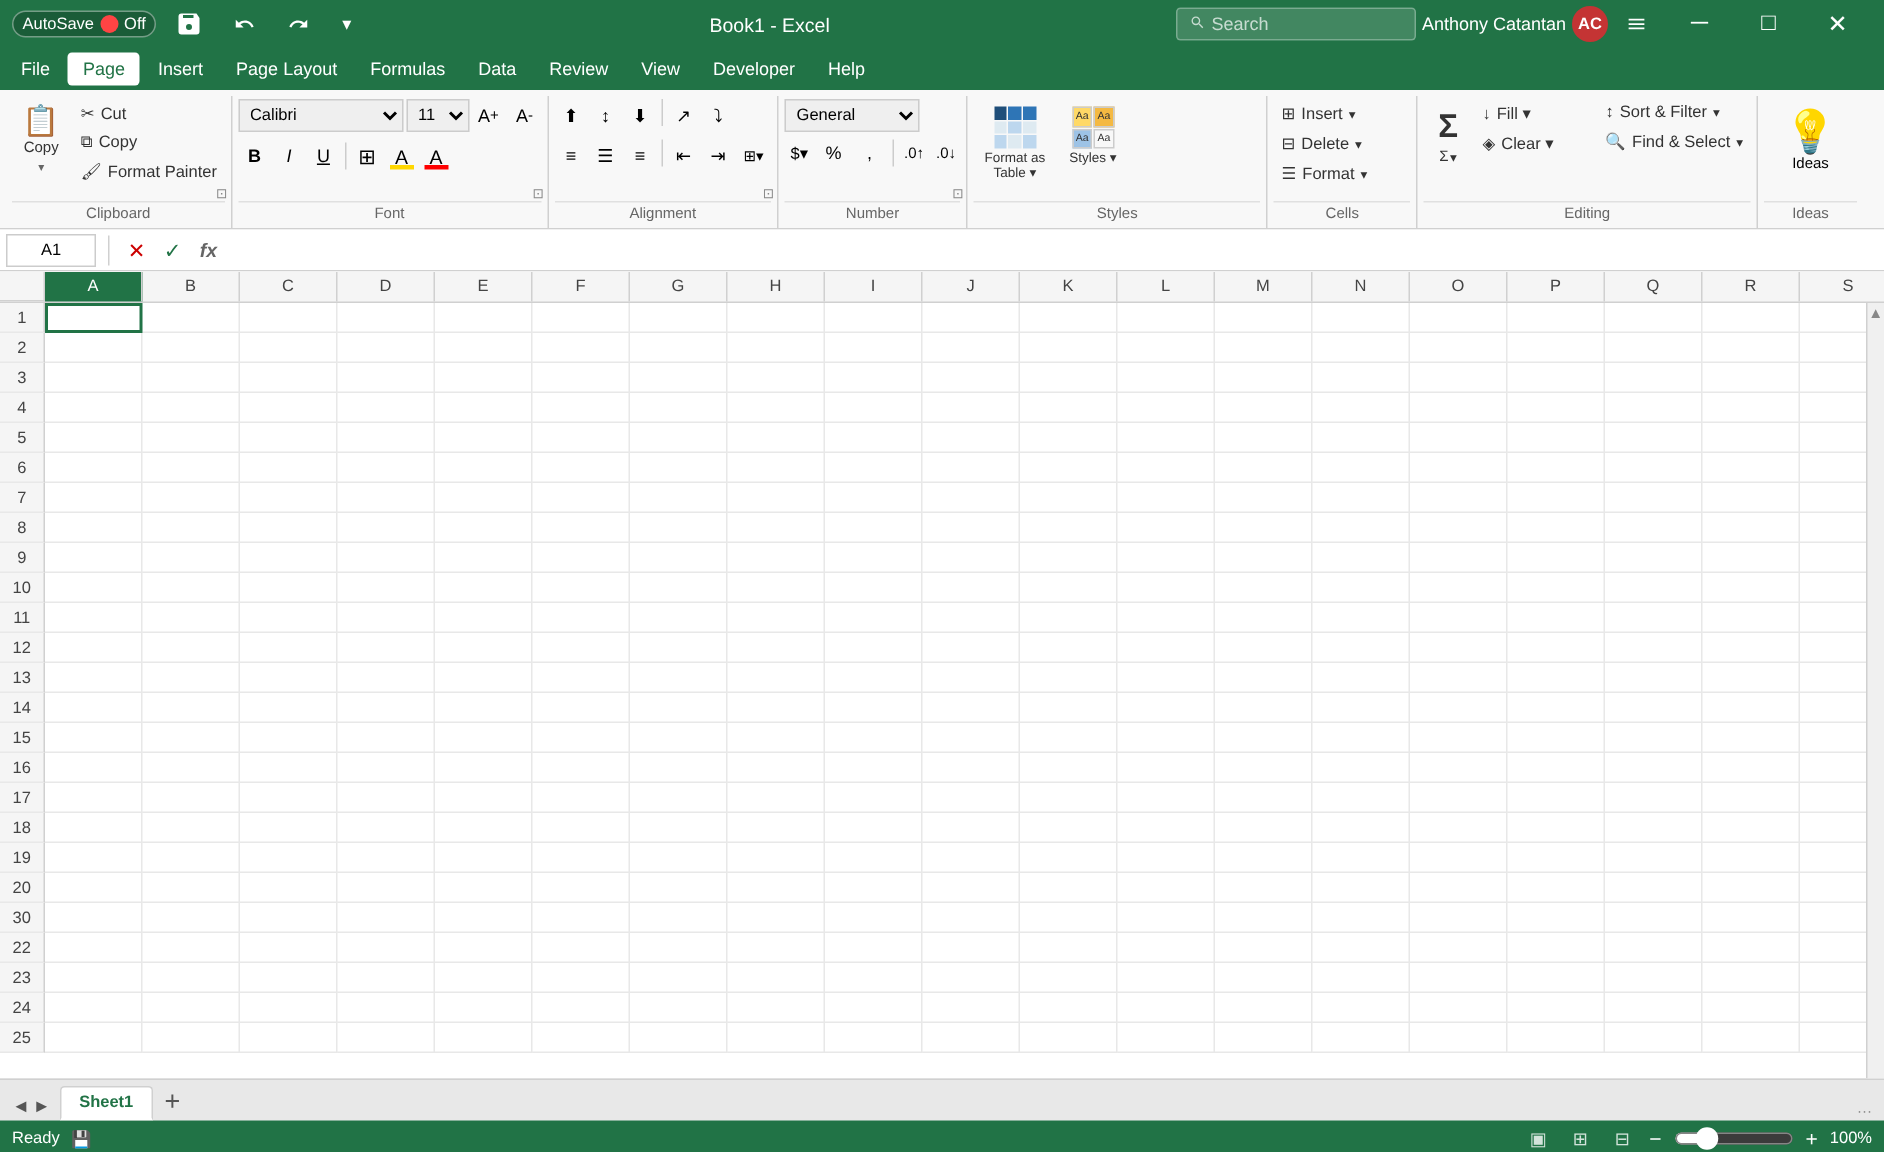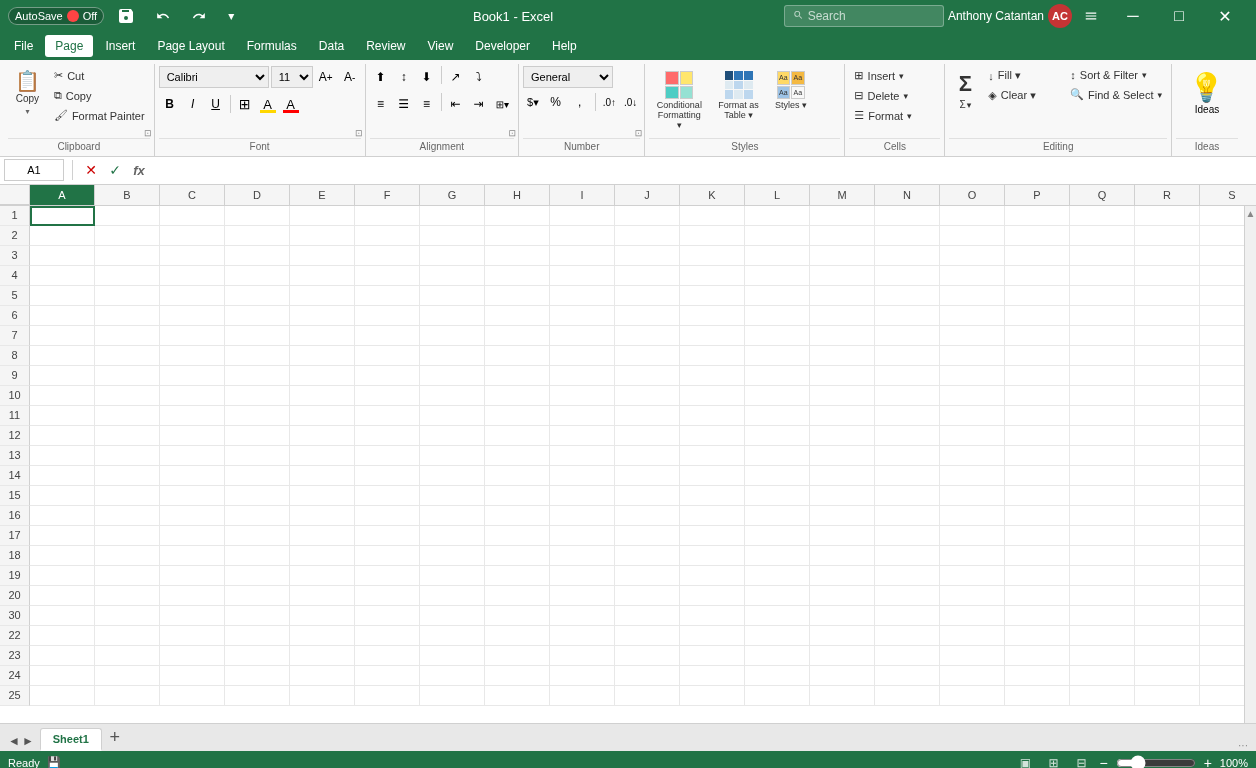--- a/index.html
+++ b/index.html
@@ -340,29 +340,20 @@
           <div class="btn-small-sq" title="Decrease Decimal" style="width:auto;padding:0 2px;font-size:10px;">.0↓</div>
         </div>
       </div>
       <div class="ribbon-group-label">Number</div>
       <span class="group-expand">⊡</span>
     </div>
 
     <div class="ribbon-group" style="min-width:200px;">
       <div class="ribbon-group-content">
 
-        <div class="ribbon-btn ribbon-btn-large" style="max-width:60px;">
-          <div style="display:grid;grid-template-columns:1fr 1fr;gap:1px;width:28px;height:28px;">
-            <div style="background:#FF6B6B;border:1px solid #ccc;"></div>
-            <div style="background:#FFE66D;border:1px solid #ccc;"></div>
-            <div style="background:#4ECDC4;border:1px solid #ccc;"></div>
-            <div style="background:#95E1D3;border:1px solid #ccc;"></div>
-          </div>
-          <div class="ribbon-btn-label" style="font-size:9px;line-height:1.1;">Conditional<br>Formatting ▾</div>
-        </div>
 
         <div class="ribbon-btn ribbon-btn-large" style="max-width:55px;">
           <div style="display:grid;grid-template-columns:1fr 1fr 1fr;gap:1px;width:28px;height:28px;">
             <div style="background:#1F4E79;"></div>
               <div style="background:#2E75B6;"></div>
               <div style="background:#2E75B6;"></div>
             <div style="background:#DEEAF1;"></div>
               <div style="background:#BDD7EE;"></div>
               <div style="background:#DEEAF1;"></div>
             <div style="background:#BDD7EE;"></div>

